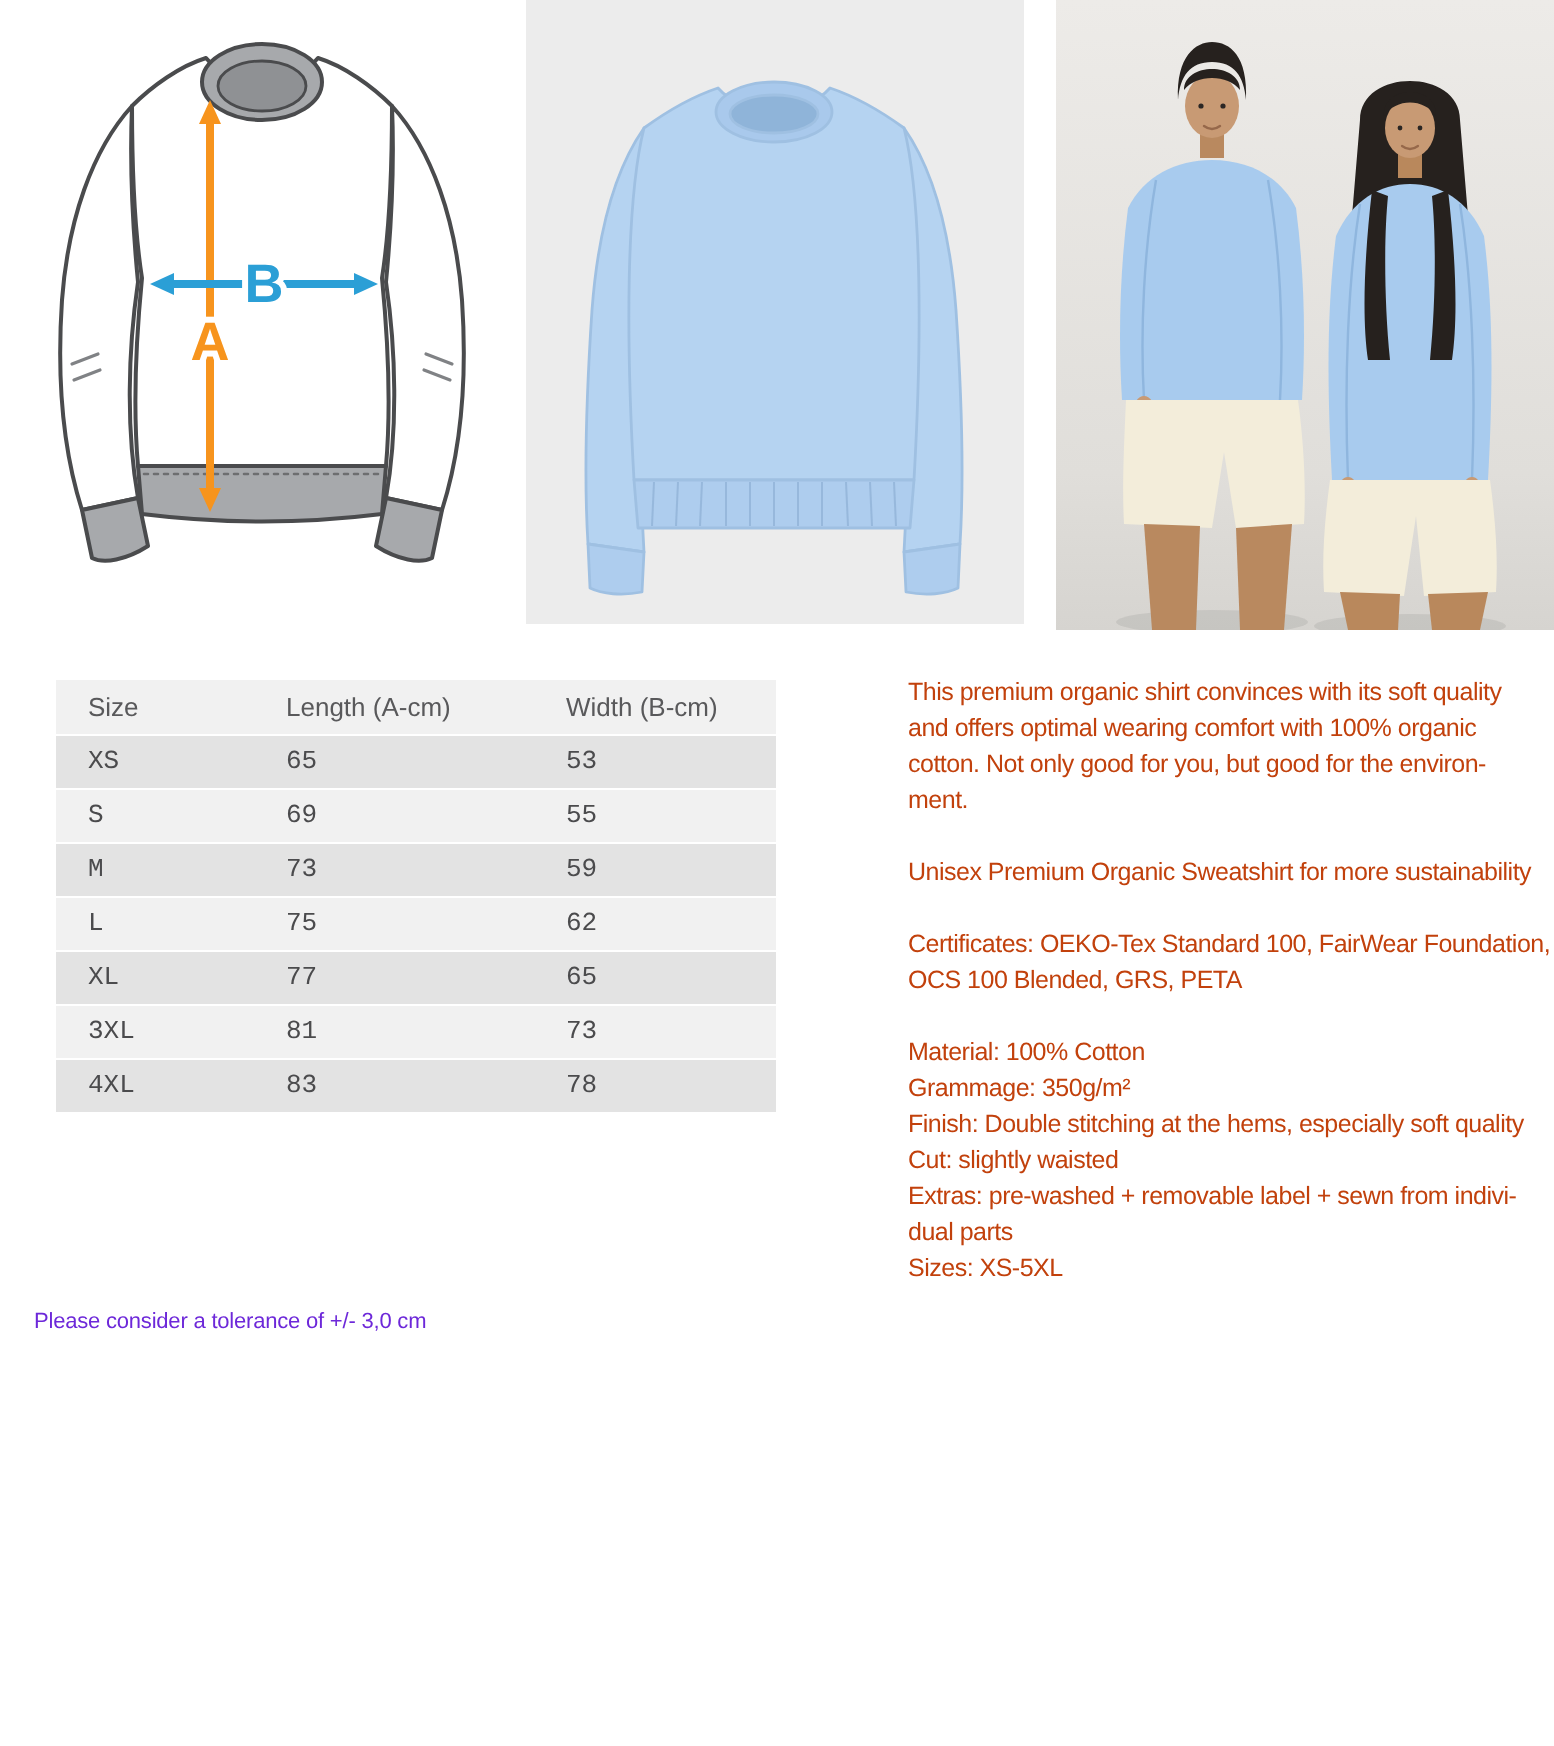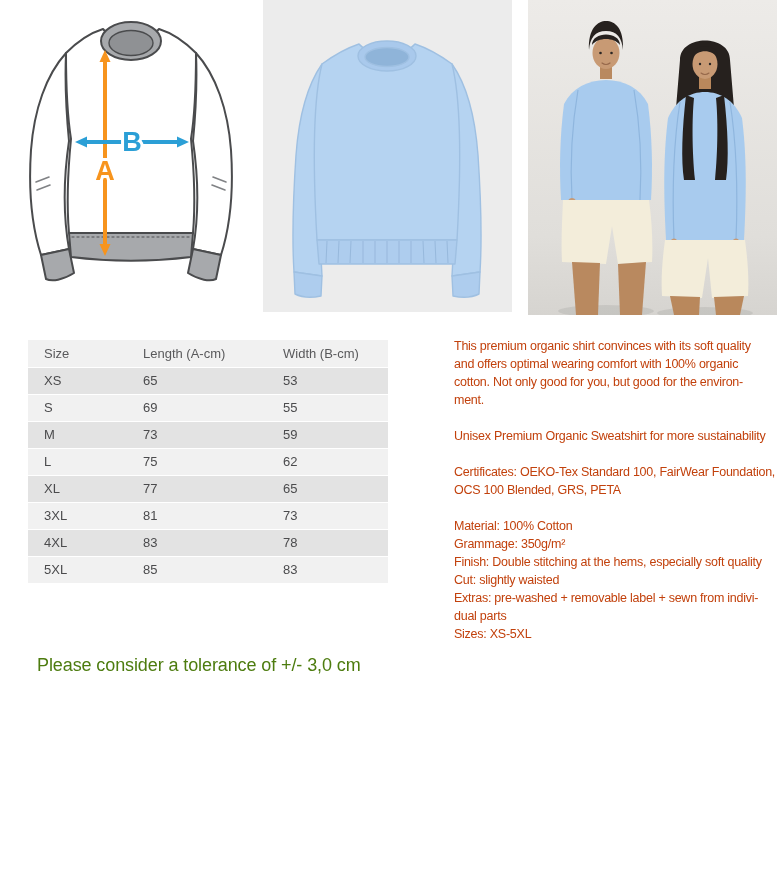--- a/index.html
+++ b/index.html
@@ -20,29 +20,29 @@
   .size-table-wrap{position:absolute;left:28px;top:340px;width:360px;}
   table.size-table{
     border-collapse:collapse;width:360px;table-layout:fixed;
     font-size:13px;color:#4b4b4d;
   }
   table.size-table tr{height:27px;border-bottom:1px solid #ffffff;}
   table.size-table th{
     font-weight:normal;text-align:left;color:#59595b;
     background:#f1f1f1;padding:0;
   }
-  table.size-table td{padding:0;}
+  table.size-table td{padding:0;font-family:Liberation Mono, monospace;}
   table.size-table th:first-child, table.size-table td:first-child{padding-left:16px;}
   table.size-table thead tr{background:#f1f1f1;}
   table.size-table tbody tr:nth-child(odd){background:#e3e3e3;}
   table.size-table tbody tr:nth-child(even){background:#f1f1f1;}
 
   .tolerance{
-    position:absolute;left:37px;top:655px;
-    font-size:18px;color:#4d7c0f;letter-spacing:-0.1px;
+    position:absolute;left:17px;top:655px;
+    font-size:11px;color:#6d28d9;letter-spacing:-0.1px;
   }
 
   
   .description{
     position:absolute;left:412px;top:337px;width:360px;
     font-size:12.5px;line-height:18px;color:#c2410c;letter-spacing:-0.25px;margin-left:42px;
   }
   .description .para{white-space:pre;margin:0 0 18px 0;}
 </style>
 </head>
@@ -213,25 +213,20 @@
         <tr>
           <td>3XL</td>
           <td>81</td>
           <td>73</td>
         </tr>
         <tr>
           <td>4XL</td>
           <td>83</td>
           <td>78</td>
         </tr>
-        <tr>
-          <td>5XL</td>
-          <td>85</td>
-          <td>83</td>
-        </tr>
       </tbody>
   </table>
 </div>
 
 <div class="tolerance">Please consider a tolerance of +/- 3,0 cm</div>
 
 <div class="description" id="description">
     <div class="para">This premium organic shirt convinces with its soft quality
 and offers optimal wearing comfort with 100% organic
 cotton. Not only good for you, but good for the environ-

